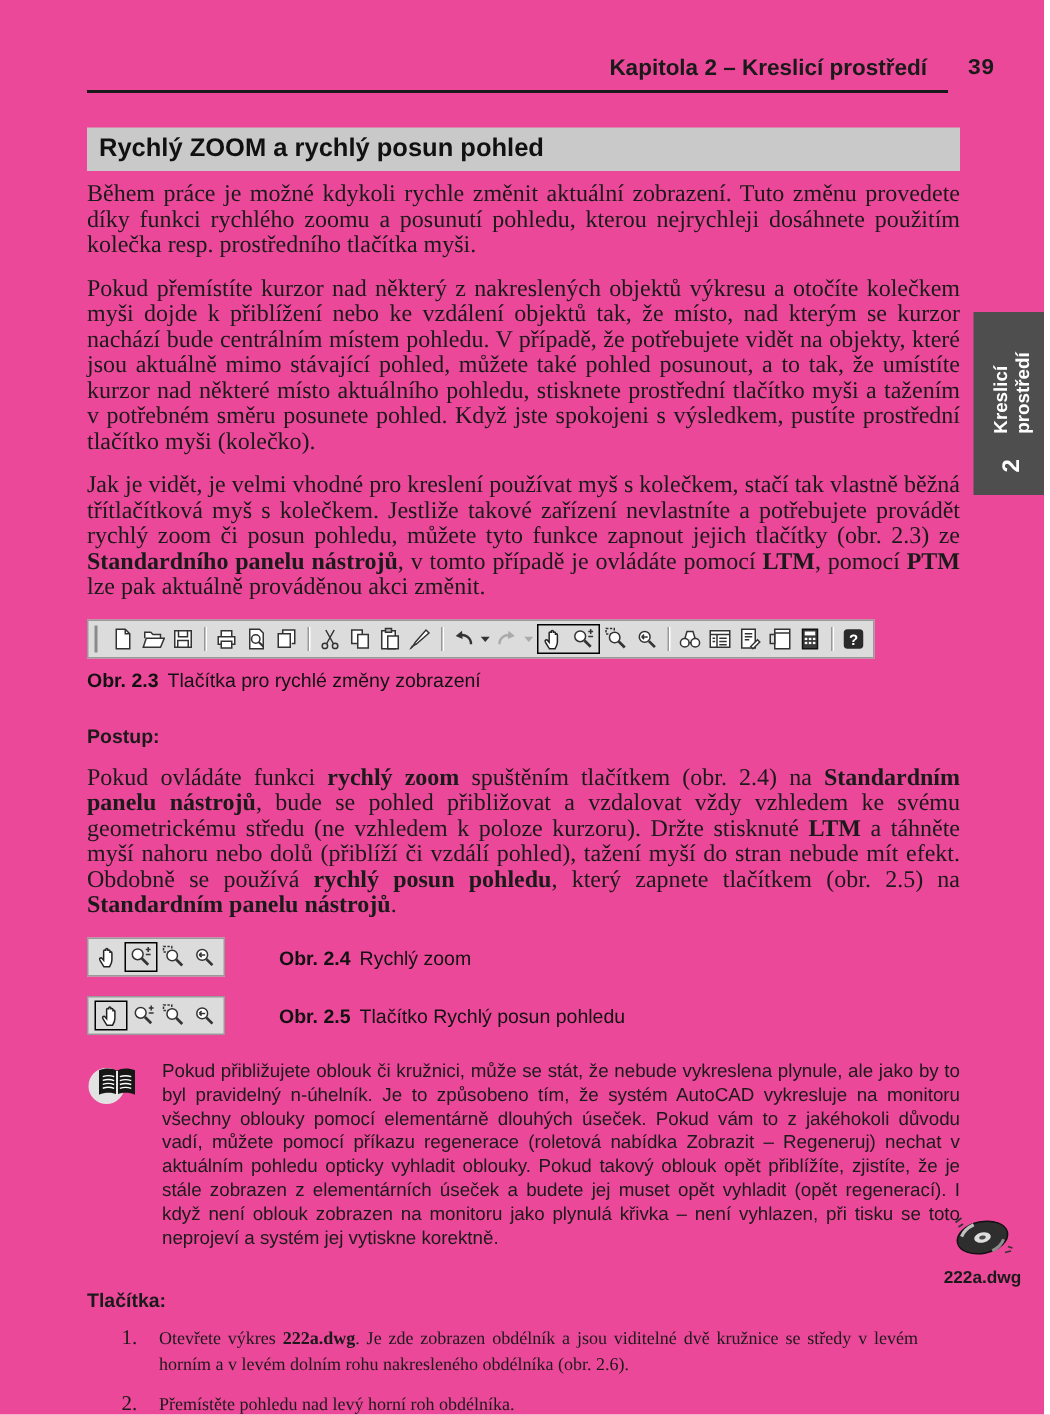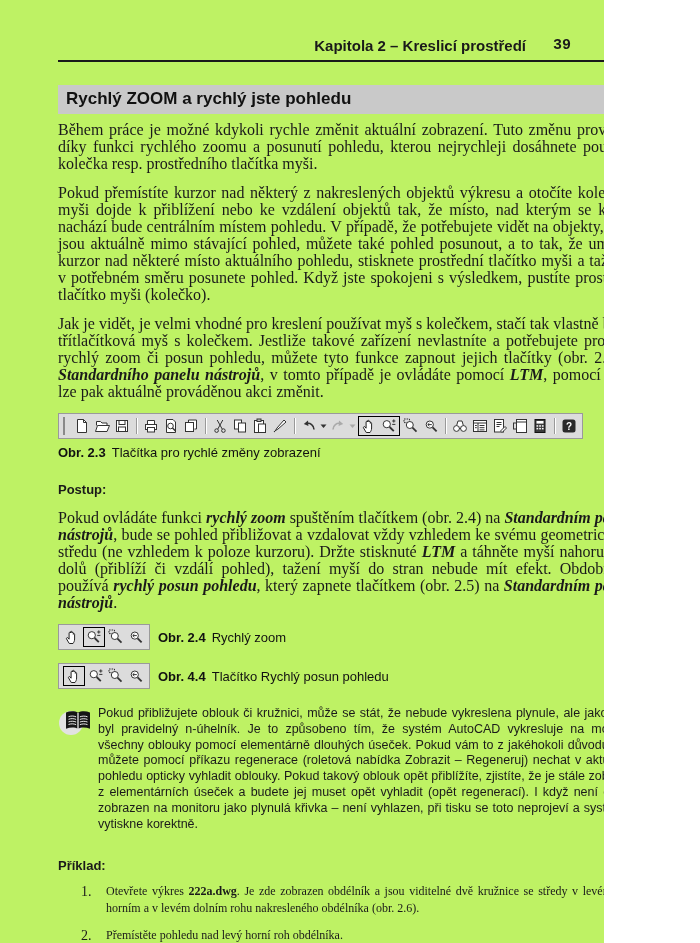--- a/index.html
+++ b/index.html
@@ -1,54 +1,54 @@
 <!DOCTYPE html>
 <html lang="cs"><head>
 <meta charset="utf-8">
 <style>
   html,body{margin:0;padding:0;background:#ffffff;}
-  .page{position:relative;width:604px;height:943px;background:#bef264;overflow:hidden;
+  .page{position:relative;width:696px;height:943px;background:#ec4899;overflow:hidden;
         font-family:"Liberation Serif",serif;color:#1a1a1a;}
 
   
   .header-chapter{position:absolute;top:37px;right:78px;font-family:"Liberation Sans",sans-serif;
                   font-weight:bold;font-size:15px;white-space:nowrap;}
   .header-page{position:absolute;top:37px;right:33px;font-family:Liberation Mono, monospace;
                font-weight:bold;font-size:15px;text-align:right;}
   .header-rule{position:absolute;left:58px;top:60px;width:574px;height:2px;background:#1a1a1a;}
 
   
   .main{position:absolute;left:58px;top:85px;width:582px;}
   .section-title{background:#c9c9c9;font-family:"Liberation Sans",sans-serif;font-weight:bold;
                  font-size:17px;padding:4px 8px 5px;color:#111;}
   p.body{margin:12px 0 0;font-size:16px;line-height:17px;text-align:justify;}
   p.body.first{margin-top:7px;}
-  p.body b{font-weight:bold;font-style:italic;}
+  p.body b{font-weight:bold;}
 
   
   .fig-toolbar{margin-top:13px;display:inline-flex;align-items:center;background:#dcdcdc;
                border:1px solid #9a9a9a;padding:2px 4px;gap:2px;}
   .tb-icon{width:18px;height:18px;display:flex;align-items:center;justify-content:center;flex:none;}
   .tb-icon svg{width:16px;height:16px;display:block;}
   .tb-drop{width:7px;}
   .tb-sep{width:1px;height:16px;background:#999;box-shadow:1px 0 0 #fff;margin:0 3px;flex:none;}
   .tb-grip{width:2px;height:18px;border-left:2px solid #8a8a8a;margin-right:4px;flex:none;}
   .tb-group{display:flex;align-items:center;border:1px solid #000;padding:0 1px;gap:2px;}
 
   .caption{margin-top:6px;font-family:"Liberation Sans",sans-serif;font-size:13px;color:#111;}
   .caption .cap-label{font-weight:bold;margin-right:6px;margin-top:18px;}
 
   .subheading{margin-top:22px;font-family:"Liberation Sans",sans-serif;font-weight:bold;font-size:13px;}
 
-  .fig-row{margin-top:13px;display:flex;align-items:center;gap:8px;}
+  .fig-row{margin-top:13px;display:flex;align-items:center;gap:36px;}
   .fig-row .fig-toolbar{margin-top:0;}
   .fig-row .caption{margin-top:0;}
 
   
-  .note{margin-top:17px;display:flex;gap:0;align-items:flex-start;justify-content:center;}
+  .note{margin-top:17px;display:flex;gap:10px;align-items:flex-start;justify-content:center;}
   .note-icon{flex:0 0 40px;padding-top:1px;}
   .note-text{font-family:"Liberation Sans",sans-serif;font-size:12.5px;line-height:15.8px;
              text-align:justify;flex:1;}
 
   
   .li{display:flex;margin-top:10px;}
   .li-num{flex:none;width:18px;margin-left:23px;font-size:14px;line-height:17px;}
   .li-text{font-size:12px;line-height:17px;text-align:justify;margin-left:7px;}
   .li-text.with-cd{padding-right:28px;}
   .li-text b{font-weight:bold;}
@@ -70,21 +70,21 @@
 <body>
 
 <div class="page">
 
   <div class="header-chapter">Kapitola 2 – Kreslicí prostředí</div>
   <div class="header-page">39</div>
   <div class="header-rule"></div>
 
   <div class="main">
 
-    <div class="section-title">Rychlý ZOOM a rychlý jste pohledu</div>
+    <div class="section-title">Rychlý ZOOM a rychlý posun pohled</div>
 
     <p class="body first">Během práce je možné kdykoli rychle změnit aktuální zobrazení. Tuto změnu provedete díky funkci rychlého zoomu a posunutí pohledu, kterou nejrychleji dosáhnete použitím kolečka resp. prostředního tlačítka myši.</p>
     <p class="body">Pokud přemístíte kurzor nad některý z nakreslených objektů výkresu a otočíte kolečkem myši dojde k přiblížení nebo ke vzdálení objektů tak, že místo, nad kterým se kurzor nachází bude centrálním místem pohledu. V případě, že potřebujete vidět na objekty, které jsou aktuálně mimo stávající pohled, můžete také pohled posunout, a to tak, že umístíte kurzor nad některé místo aktuálního pohledu, stisknete prostřední tlačítko myši a tažením v potřebném směru posunete pohled. Když jste spokojeni s výsledkem, pustíte prostřední tlačítko myši (kolečko).</p>
     <p class="body">Jak je vidět, je velmi vhodné pro kreslení používat myš s kolečkem, stačí tak vlastně běžná třítlačítková myš s kolečkem. Jestliže takové zařízení nevlastníte a potřebujete provádět rychlý zoom či posun pohledu, můžete tyto funkce zapnout jejich tlačítky (obr. 2.3) ze <b>Standardního panelu nástrojů</b>, v tomto případě je ovládáte pomocí <b>LTM</b>, pomocí <b>PTM</b> lze pak aktuálně prováděnou akci změnit.</p>
 
     <div class="fig-toolbar">
         <span class="tb-grip"></span>
         <span class="tb-icon">
           <svg viewBox="0 0 16 16">
             <path d="M3.5 1.5h6l3 3v10h-9z" fill="#fff" stroke="#333"></path>
@@ -321,41 +321,41 @@
           </span>
           <span class="tb-icon">
             <svg viewBox="0 0 16 16">
               <circle cx="6.8" cy="6.6" r="3.6" fill="#fff" stroke="#333"></circle>
               <path d="M9.6 9.4l4 4" stroke="#333" stroke-width="1.8"></path>
               <path d="M4.8 6.6h4M4.8 6.6l1.6-1.5M4.8 6.6l1.6 1.5" stroke="#333" fill="none"></path>
             </svg>
           </span>
         </div>
       <div class="caption">
-        <span class="cap-label">Obr. 4.4</span><span>Tlačítko Rychlý posun pohledu</span>
+        <span class="cap-label">Obr. 2.5</span><span>Tlačítko Rychlý posun pohledu</span>
       </div>
     </div>
 
     <div class="note">
       <div class="note-icon">
         <svg width="40" height="30" viewBox="0 0 40 30">
           <circle cx="13" cy="16" r="12" fill="#e2e2e2"></circle>
           <path d="M8 5.5c4-1.6 9-1.6 12 .3v16c-3-1.7-8-1.7-12 0z" fill="#161616"></path>
           <path d="M32 5.5c-4-1.6-9-1.6-12 .3v16c3-1.7 8-1.7 12 0z" fill="#161616"></path>
           <path d="M20 6v16" stroke="#fff" stroke-width="1.2" fill="none"></path>
           <g stroke="#fff" stroke-width="0.9" fill="none">
             <path d="M10.5 9.7c2.6-.9 5-.9 7.6.1M10.5 12.3c2.6-.9 5-.9 7.6.1M10.5 14.9c2.6-.9 5-.9 7.6.1M10.5 17.5c2.6-.9 5-.9 7.6.1"></path>
             <path d="M29.5 9.8c-2.6-.9-5-.9-7.6 0M29.5 12.4c-2.6-.9-5-.9-7.6 0M29.5 15c-2.6-.9-5-.9-7.6 0M29.5 17.6c-2.6-.9-5-.9-7.6 0"></path>
           </g>
         </svg>
       </div>
       <div class="note-text">Pokud přibližujete oblouk či kružnici, může se stát, že nebude vykreslena plynule, ale jako by to byl pravidelný n-úhelník. Je to způsobeno tím, že systém AutoCAD vykresluje na monitoru všechny oblouky pomocí elementárně dlouhých úseček. Pokud vám to z jakéhokoli důvodu vadí, můžete pomocí příkazu regenerace (roletová nabídka Zobrazit – Regeneruj) nechat v aktuálním pohledu opticky vyhladit oblouky. Pokud takový oblouk opět přiblížíte, zjistíte, že je stále zobrazen z elementárních úseček a budete jej muset opět vyhladit (opět regenerací). I když není oblouk zobrazen na monitoru jako plynulá křivka – není vyhlazen, při tisku se toto neprojeví a systém jej vytiskne korektně.</div>
     </div>
 
-    <div class="subheading" style="margin-top:26px;">Příklad:</div>
+    <div class="subheading" style="margin-top:26px;">Tlačítka:</div>
 
     <div class="li">
       <div class="li-num">1.</div>
       <div class="li-text with-cd">Otevřete výkres <b>222a.dwg</b>. Je zde zobrazen obdélník a jsou viditelné dvě kružnice se středy v levém horním a v levém dolním rohu nakresleného obdélníka (obr. 2.6).</div>
     </div>
     <div class="li">
       <div class="li-num">2.</div>
       <div class="li-text">Přemístěte pohledu nad levý horní roh obdélníka.</div>
     </div>
 

